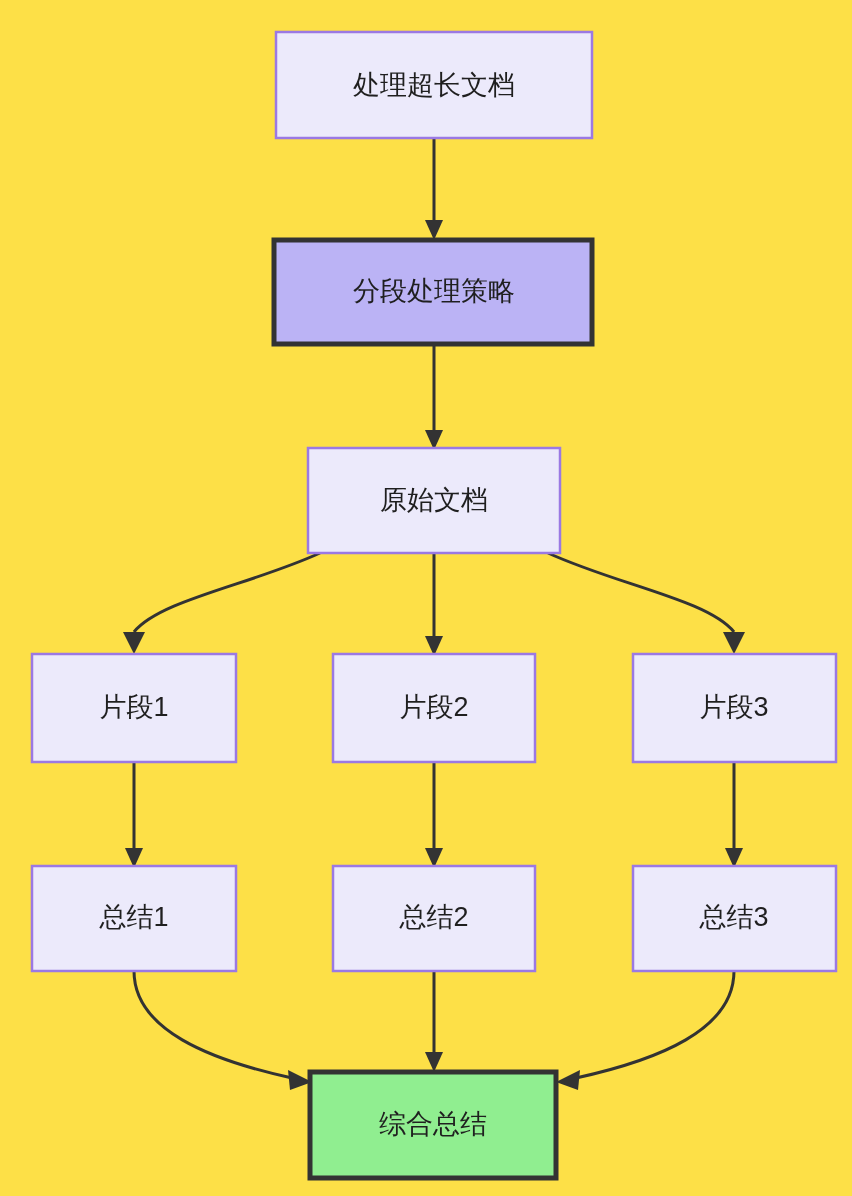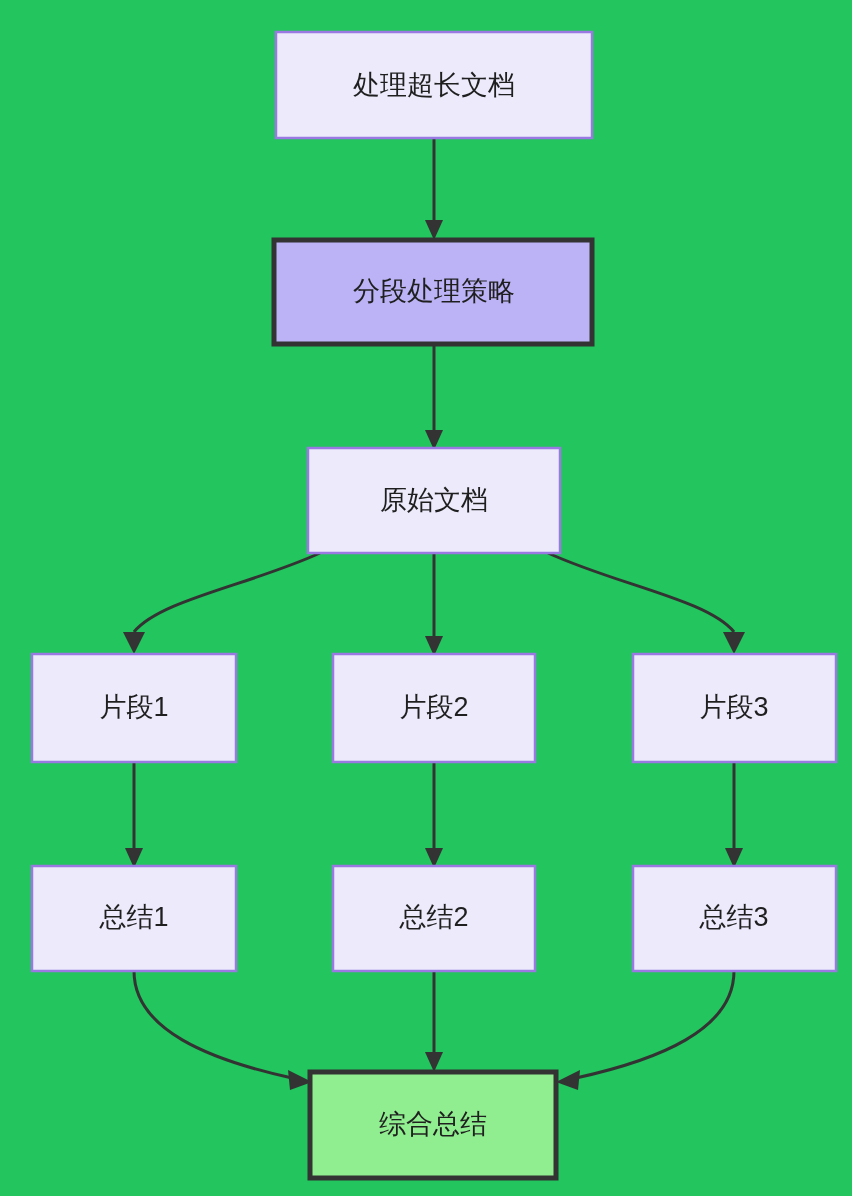--- a/index.html
+++ b/index.html
@@ -10,21 +10,21 @@
   body {
     width: 852px;
     height: 1196px;
     font-family: "Liberation Sans", "DejaVu Sans", sans-serif;
     overflow: hidden;
   }
   #flowchart-canvas {
     position: relative;
     width: 852px;
     height: 1196px;
-    background: #22c55e;
+    background: #fde047;
   }
   svg.diagram {
     position: absolute;
     top: 0;
     left: 0;
     width: 852px;
     height: 1196px;
   }
   .node-rect {
     fill: #ECEAFB;

